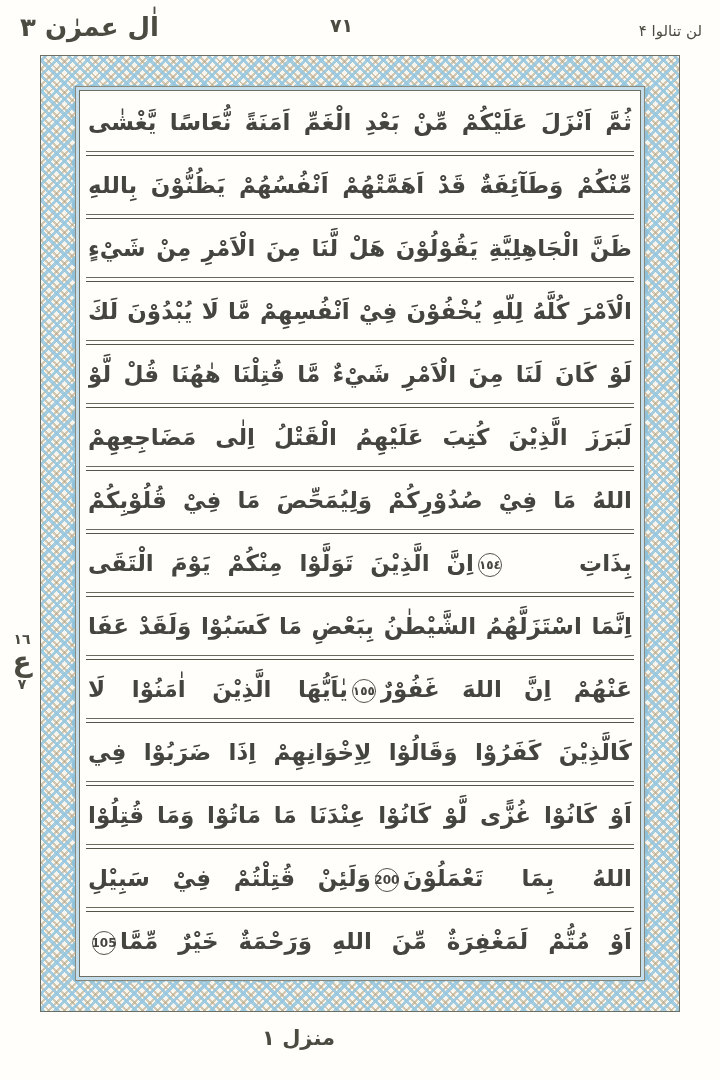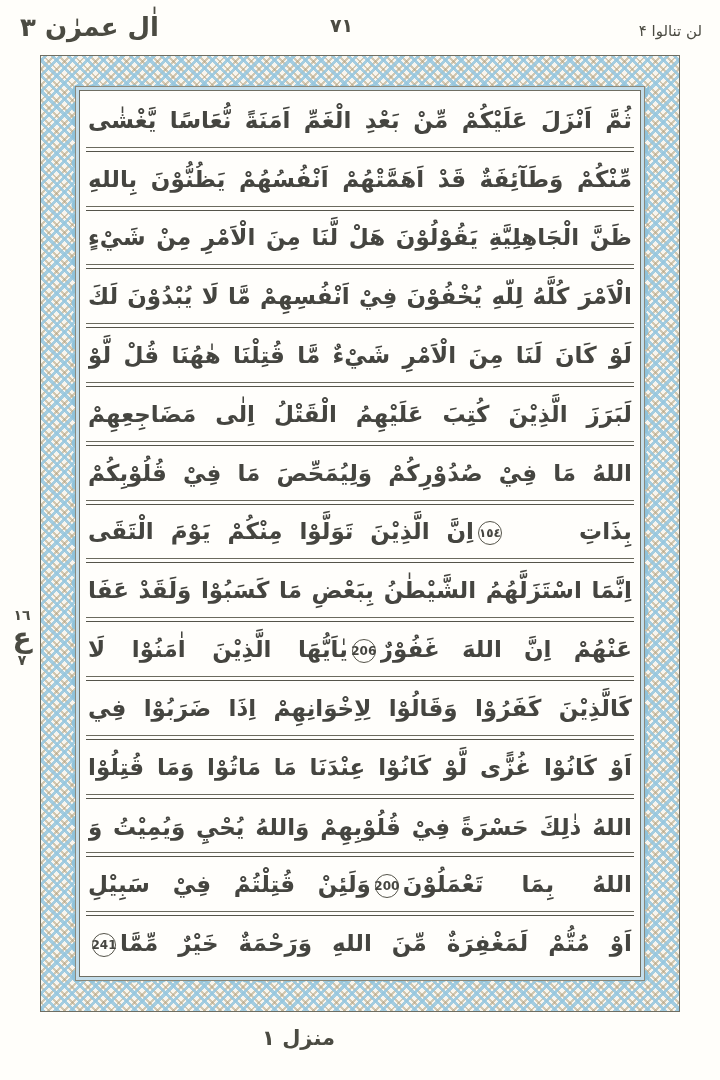--- a/index.html
+++ b/index.html
@@ -66,21 +66,21 @@
     line-height:50px;max-height:54px;overflow:hidden;
   }
   .ayah-circle{
     flex:0 0 auto;display:inline-flex;align-items:center;justify-content:center;
     width:22px;height:22px;border:1.5px solid #55544a;border-radius:50%;
     font-size:12px;font-weight:bold;color:#454540;margin:4px 4px;
     background:#fffefb;
   }
   
   .ruku{
-    position:absolute;left:6px;top:608px;width:32px;
+    position:absolute;left:6px;top:632px;width:32px;
     display:flex;flex-direction:column;align-items:center;
     color:#4b4b42;
   }
   .ruku .r-top{font-size:14px;font-weight:bold;line-height:15px;}
   .ruku .r-ain{font-size:28px;font-weight:bold;line-height:30px;}
   .ruku .r-bottom{font-size:14px;font-weight:bold;line-height:15px;}
   
   .footer{
     position:absolute;left:0;top:1026px;width:597px;text-align:center;
     font-size:21px;font-weight:bold;color:#4b4b42;direction:rtl;
@@ -126,40 +126,37 @@
         <div class="text-line">
           <span class="line-text">بِذَاتِ الصُّدُوْرِ</span>
           <span class="ayah-circle">١٥٤</span>
           <span class="line-text">اِنَّ الَّذِيْنَ تَوَلَّوْا مِنْكُمْ يَوْمَ الْتَقَى الْجَمْعٰنِ</span>
         </div>
         <div class="text-line">
           <span class="line-text">اِنَّمَا اسْتَزَلَّهُمُ الشَّيْطٰنُ بِبَعْضِ مَا كَسَبُوْا وَلَقَدْ عَفَا اللهُ</span>
         </div>
         <div class="text-line">
           <span class="line-text">عَنْهُمْ اِنَّ اللهَ غَفُوْرٌ حَلِيْمٌ</span>
-          <span class="ayah-circle">206</span>
+          <span class="ayah-circle">١٥٥</span>
           <span class="line-text">يٰاَيُّهَا الَّذِيْنَ اٰمَنُوْا لَا تَكُوْنُوْا</span>
         </div>
         <div class="text-line">
           <span class="line-text">كَالَّذِيْنَ كَفَرُوْا وَقَالُوْا لِاِخْوَانِهِمْ اِذَا ضَرَبُوْا فِي الْاَرْضِ</span>
         </div>
         <div class="text-line">
           <span class="line-text">اَوْ كَانُوْا غُزًّى لَّوْ كَانُوْا عِنْدَنَا مَا مَاتُوْا وَمَا قُتِلُوْا لِيَجْعَلَ</span>
         </div>
         <div class="text-line">
-          <span class="line-text">اللهُ ذٰلِكَ حَسْرَةً فِيْ قُلُوْبِهِمْ وَاللهُ يُحْيِ وَيُمِيْتُ وَ</span>
-        </div>
-        <div class="text-line">
           <span class="line-text">اللهُ بِمَا تَعْمَلُوْنَ بَصِيْرٌ</span>
           <span class="ayah-circle">200</span>
           <span class="line-text">وَلَئِنْ قُتِلْتُمْ فِيْ سَبِيْلِ اللهِ</span>
         </div>
         <div class="text-line">
           <span class="line-text">اَوْ مُتُّمْ لَمَغْفِرَةٌ مِّنَ اللهِ وَرَحْمَةٌ خَيْرٌ مِّمَّا يَجْمَعُوْنَ</span>
-          <span class="ayah-circle">241</span>
+          <span class="ayah-circle">105</span>
         </div>
       </div>
   </div>
 </div>
 
 <div class="ruku">
   <span class="r-top">١٦</span>
   <span class="r-ain">ع</span>
   <span class="r-bottom">٧</span>
 </div>

